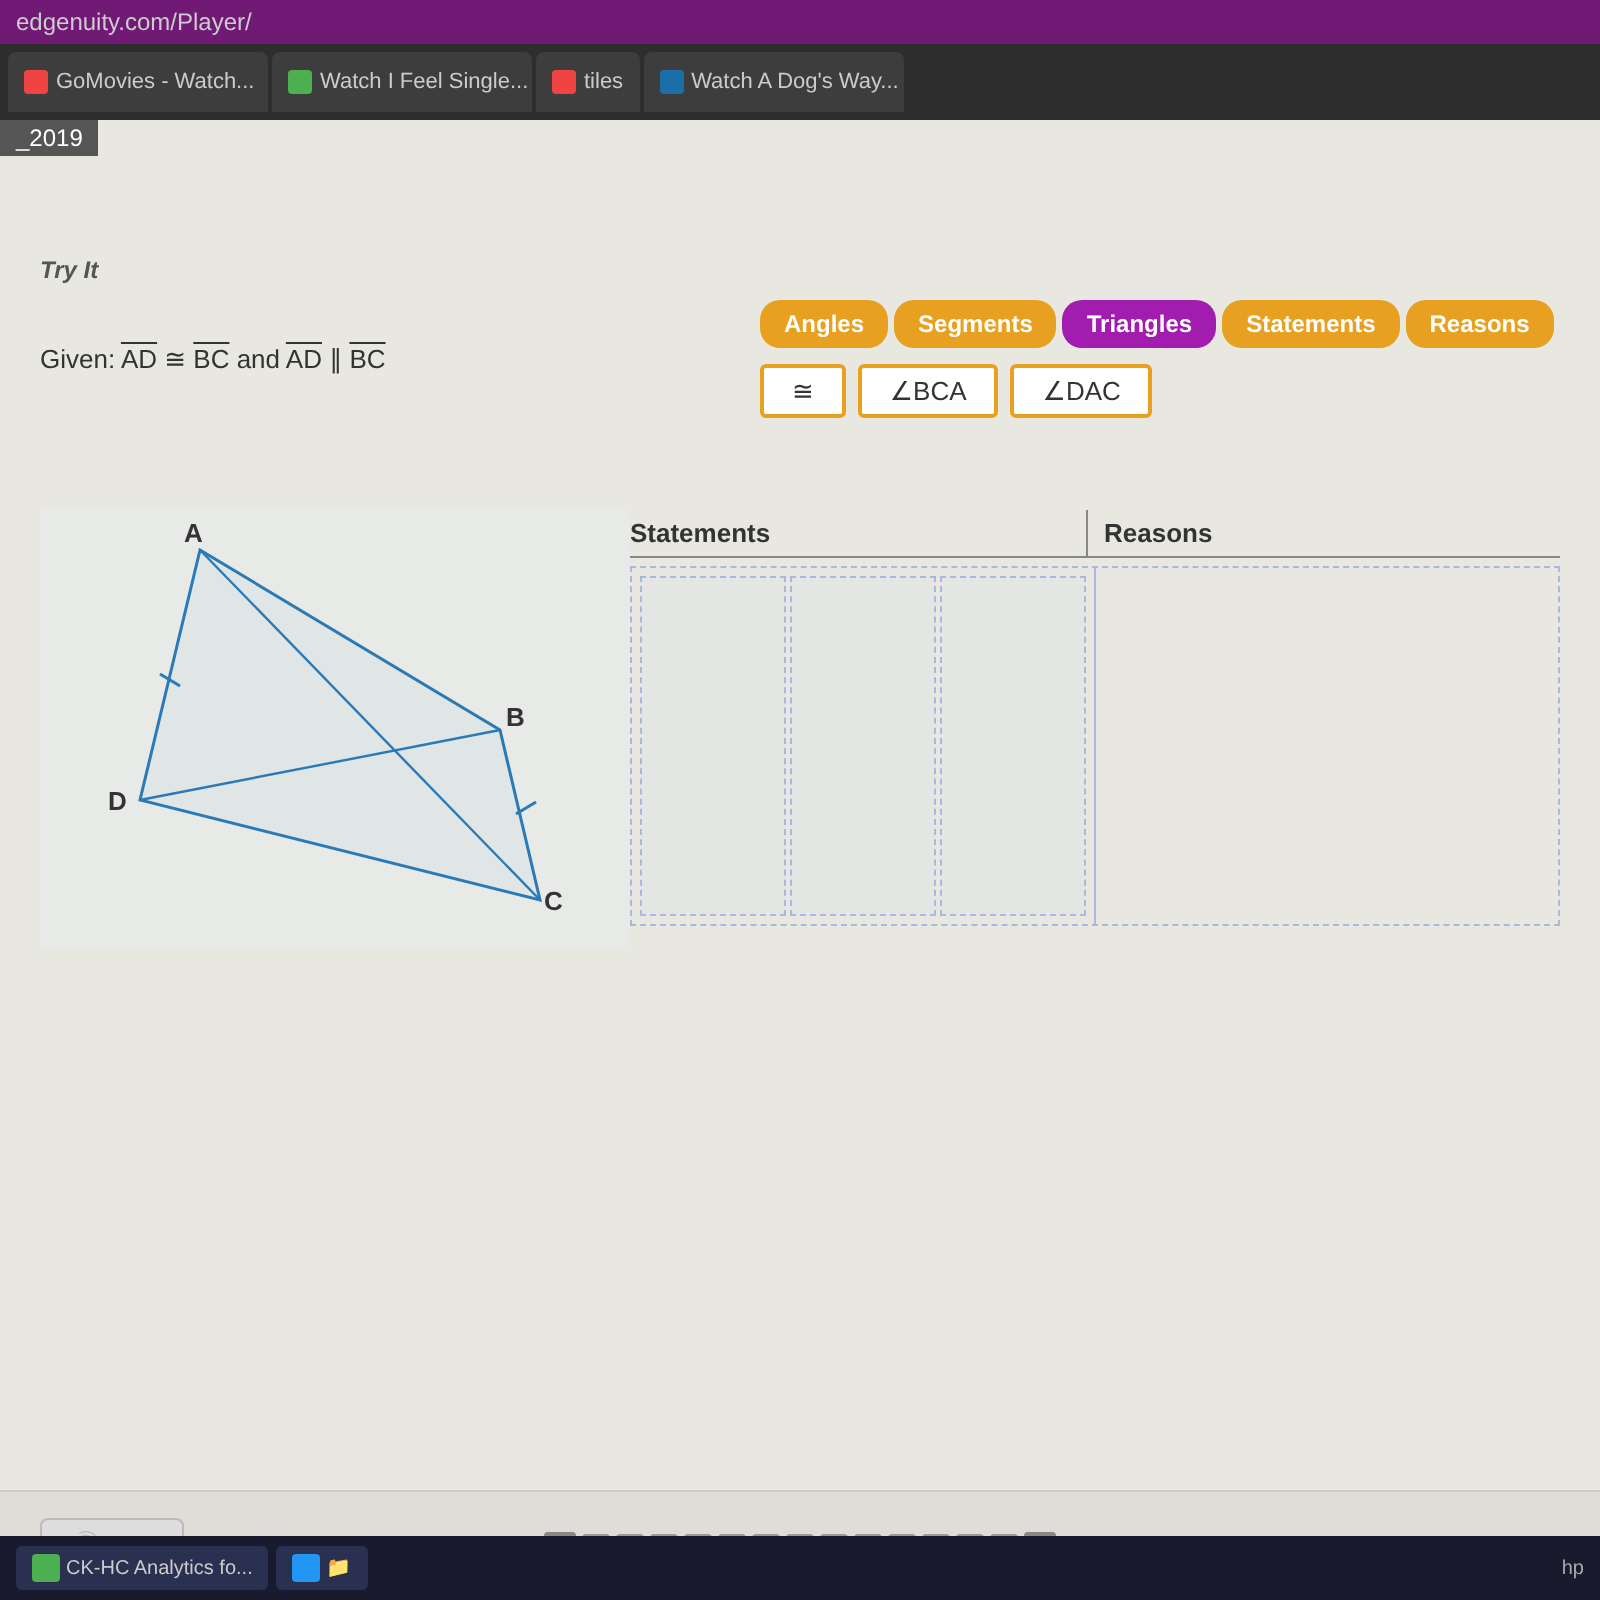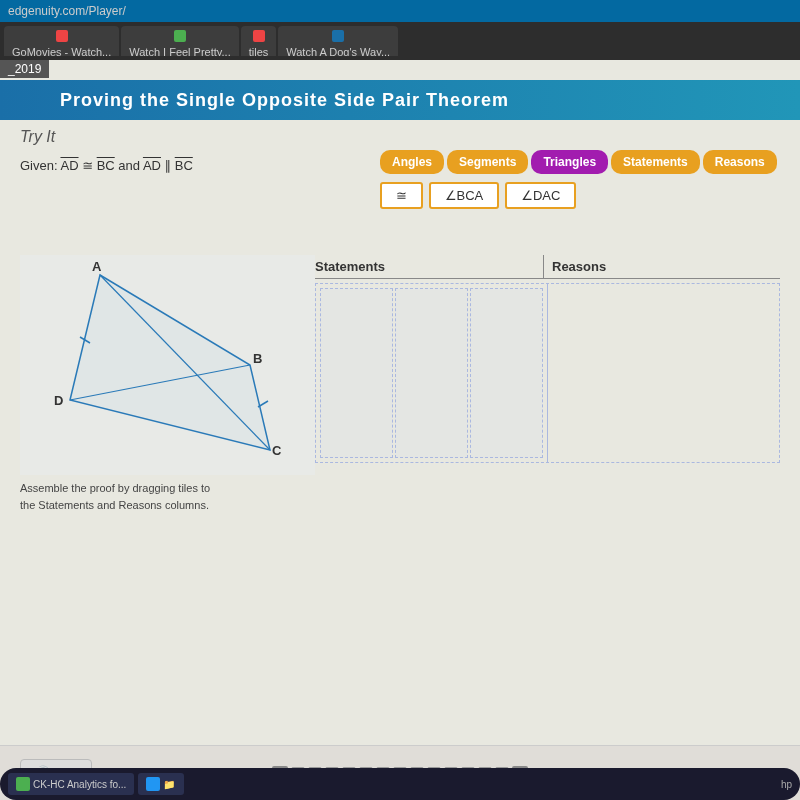--- a/index.html
+++ b/index.html
@@ -11,21 +11,21 @@
       font-family: Arial, sans-serif;
       font-size: 13px;
     }
 
     
     .browser-chrome {
       background: #2d2d2d;
       height: 60px;
     }
     .address-bar {
-      background: #0369a1;
+      background: #701a75;
       color: #ccc;
       font-size: 12px;
       padding: 4px 8px;
       height: 22px;
       display: flex;
       align-items: center;
     }
     .tabs-bar {
       display: flex;
       align-items: center;
@@ -42,21 +42,20 @@
       font-size: 11px;
       color: #ccc;
       background: #3d3d3d;
       gap: 4px;
       max-width: 130px;
       height: 30px;
       white-space: nowrap;
       overflow: hidden;
       text-overflow: ellipsis;
       cursor: pointer;
-      flex-direction: column;
     }
     .tab-favicon {
       width: 12px;
       height: 12px;
       border-radius: 2px;
       flex-shrink: 0;
     }
 
     
     .main-content {
@@ -91,23 +90,24 @@
       font-size: 18px;
       font-weight: bold;
       letter-spacing: 1px;
     }
 
     
     .try-it-label {
       position: absolute;
       top: 68px;
       left: 20px;
-      font-size: 16px;
+      font-size: 12px;
       color: #555;
       font-style: italic;
+      font-weight: bold;
     }
 
     .given-section {
       margin-bottom: 10px;
     }
     .given-text {
       font-size: 13px;
       color: #333;
       line-height: 1.6;
     }
@@ -298,21 +298,20 @@
       position: absolute;
       bottom: 0;
       left: 0;
       right: 0;
       height: 32px;
       background: #1a1a2e;
       display: flex;
       align-items: center;
       padding: 0 8px;
       gap: 4px;
-      border-radius: 16px;
     }
     .taskbar-item {
       display: flex;
       align-items: center;
       gap: 3px;
       background: #2a3050;
       border-radius: 3px;
       padding: 2px 8px;
       color: #ccc;
       font-size: 10px;
@@ -334,45 +333,42 @@
   </div>
   <div class="tabs-bar">
 
     <div id="tabs-container" style="display:flex;gap:2px;align-items:center;width:100%;">
         <div class="browser-tab">
           <div class="tab-favicon" style="background: rgb(238, 68, 68);"></div>
           <span>GoMovies - Watch...</span>
         </div>
         <div class="browser-tab">
           <div class="tab-favicon" style="background: rgb(76, 175, 80);"></div>
-          <span>Watch I Feel Pretty...</span>
+          <span>Watch I Feel Single...</span>
         </div>
         <div class="browser-tab">
           <div class="tab-favicon" style="background: rgb(238, 68, 68);"></div>
           <span>tiles</span>
         </div>
         <div class="browser-tab">
           <div class="tab-favicon" style="background: rgb(26, 111, 168);"></div>
           <span>Watch A Dog's Way...</span>
         </div>
       </div>
   </div>
 </div>
 
 <div class="main-content">
 
   <div class="year-badge">_2019</div>
 
-  <div class="header-banner">
-    <span class="header-banner-text">Proving the Single Opposite Side Pair Theorem</span>
-  </div>
 
   <div class="try-it-label">Try It</div>
 
-  <div class="given-section" style="position:absolute;top:96px;left:20px;">
+  <div class="given-section" style="position:absolute;top:110px;left:20px;">
     <div class="given-text">
       Given: <span class="overline">AD</span> ≅ <span class="overline">BC</span> and <span class="overline">AD</span> ∥ <span class="overline">BC</span>
     </div>
   </div>
 
   <div class="tiles-section">
     <div class="tiles-buttons">
       <button class="tile-btn active-angles">Angles</button>
       <button class="tile-btn segments">Segments</button>
       <button class="tile-btn triangles">Triangles</button>
@@ -421,21 +417,20 @@
     <div class="proof-table-body">
       <div class="statements-col">
         <div class="statement-cell"></div>
         <div class="statement-cell"></div>
         <div class="statement-cell"></div>
       </div>
       <div class="reasons-col"></div>
     </div>
   </div>
 
-  <div class="instructions-text">Assemble the proof by dragging tiles to the Statements and Reasons columns.</div>
 
   <div class="bottom-toolbar">
     <button class="intro-btn">
       <span class="speaker-icon">🔊</span>
       <span>Intro</span>
     </button>
 
     <div class="nav-dots">
       <div class="nav-arrow">◀</div>
       <div id="dots-container" style="display:flex;gap:3px;">

